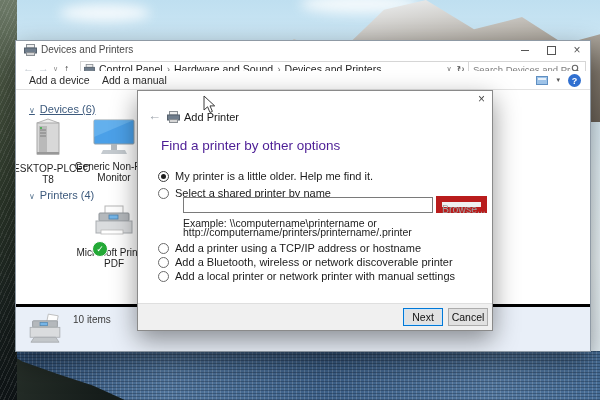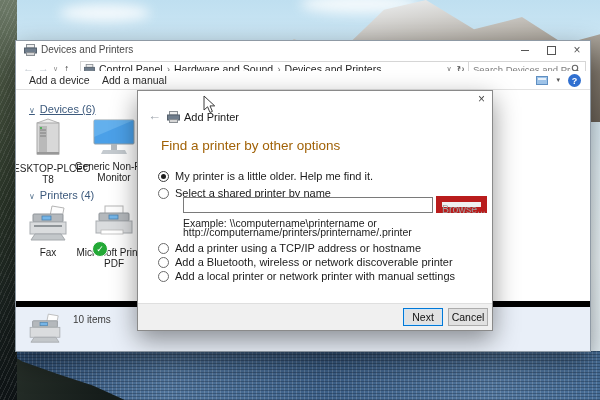--- a/index.html
+++ b/index.html
@@ -64,31 +64,31 @@
   .helpico{position:absolute;right:9px;top:3px;width:13px;height:13px;border-radius:50%;background:#2f6fd0;
            color:#fff;font-size:9px;font-weight:bold;display:flex;align-items:center;justify-content:center;}
   .content{position:absolute;left:0;top:56px;right:0;bottom:44px;background:#fff;overflow:hidden;}
   .grouphdr{position:absolute;left:13px;font-size:11px;color:#3d5a7d;white-space:nowrap;}
   .grouphdr .chev{font-size:8px;color:#56738f;margin-right:5px;}
   .tile{position:absolute;width:60px;text-align:center;}
   .tile .lbl{display:block;margin:2px 0 0 -14px;width:88px;font-size:10px;line-height:11px;color:#1e1e1e;}
   .checkbadge{position:absolute;left:8px;bottom:12px;width:14px;height:14px;border-radius:50%;
            background:#23a936;border:1.5px solid #fff;color:#fff;font-size:9px;font-weight:bold;
            display:flex;align-items:center;justify-content:center;box-sizing:content-box;}
-  .detailspane{position:absolute;left:0;bottom:0;right:0;height:44px;background:#e9eff8;border-top:6px solid #000000;}
+  .detailspane{position:absolute;left:0;bottom:0;right:0;height:44px;background:#e9eff8;border-top:3px solid #000000;}
   .dp-ico{position:absolute;left:10px;top:6px;}
   .dp-count{position:absolute;left:57px;top:7px;font-size:10px;color:#3a3a3a;}
   
   .dlg{position:absolute;left:137px;top:90px;width:356px;height:241px;background:#fff;
        border:1px solid #8a8a8a;box-sizing:border-box;box-shadow:0 9px 24px rgba(0,0,0,.42);}
   .dlg-close{position:absolute;right:7px;top:2px;font-size:12px;color:#4a4a4a;line-height:1;}
   .dlg-back{position:absolute;left:10px;top:18px;font-size:13px;color:#9fa6ad;line-height:1;}
   .dlg-appico{position:absolute;left:29px;top:20px;}
   .dlg-title{position:absolute;left:46px;top:20px;font-size:11px;color:#1a1a1a;}
-  .dlg-head{position:absolute;left:23px;top:47px;font-size:13.5px;color:#a16207;}
+  .dlg-head{position:absolute;left:23px;top:47px;font-size:13.5px;color:#4c1d95;}
   .opt{position:absolute;left:20px;right:8px;display:flex;align-items:flex-start;}
   .radio{flex:0 0 auto;width:9px;height:9px;border:1px solid #6b6b6b;border-radius:50%;margin:1px 6px 0 0;
          background:#fff;display:flex;align-items:center;justify-content:center;}
   .radio.sel{border-color:#3c3c3c;}
   .radio.sel .dot{width:5px;height:5px;border-radius:50%;background:#1f1f1f;}
   .opt .olbl{font-size:11px;color:#1b1b1b;line-height:12px;}
   .shared-input{position:absolute;left:45px;top:106px;width:242px;height:14px;border:1px solid #7a7a7a;
          font-size:10.5px;padding:0 3px;box-sizing:content-box;outline:none;background:#fff;}
   .browse-btn{position:absolute;left:298px;top:105px;width:51px;height:17px;background:#efefef;
          border:6px solid #b91c1c;color:#9f9f9f;font-size:10.5px;text-align:center;line-height:15px;box-sizing:border-box;}
@@ -200,31 +200,20 @@
           <rect x="19" y="27" width="6" height="6" fill="#b4babf"></rect>
           <polygon points="11,33 33,33 35,37 9,37" fill="#c4cacf"></polygon>
         </svg>
         <span class="lbl">Generic Non-PnP Monitor</span>
       </div>
 
       <div class="grouphdr" style="top:92px;">
         <span class="chev">∨</span><span>Printers (4)</span>
       </div>
 
-      <div class="tile" style="left:2px;top:108px;">
-        <svg width="46" height="38" viewBox="0 0 46 38">
-          <polygon points="27,1 39,3 37,13 25,11" fill="#fdfdfd" stroke="#b5b5b5" stroke-width="1"></polygon>
-          <rect x="8" y="9" width="30" height="8" rx="1" fill="#b4b8bc" stroke="#90959a" stroke-width="1"></rect>
-          <rect x="17" y="11" width="9" height="4" fill="#74b5e8" stroke="#4c82ad" stroke-width="0.8"></rect>
-          <rect x="5" y="17" width="36" height="12" fill="#dadcde" stroke="#a9adb1" stroke-width="1"></rect>
-          <rect x="9" y="20" width="28" height="2" fill="#8f9498"></rect>
-          <polygon points="10,29 36,29 40,35 6,35" fill="#c3c7ca" stroke="#a5a9ad" stroke-width="1"></polygon>
-        </svg>
-        <span class="lbl">Fax</span>
-      </div>
 
       <div class="tile" style="left:68px;top:108px;">
         <svg width="46" height="38" viewBox="0 0 46 38">
           <rect x="14" y="1" width="18" height="9" fill="#fdfdfd" stroke="#b5b5b5" stroke-width="1"></rect>
           <rect x="8" y="8" width="30" height="8" rx="1" fill="#b4b8bc" stroke="#90959a" stroke-width="1"></rect>
           <rect x="18" y="10" width="9" height="4" fill="#74b5e8" stroke="#4c82ad" stroke-width="0.8"></rect>
           <rect x="5" y="16" width="36" height="12" fill="#dadcde" stroke="#a9adb1" stroke-width="1"></rect>
           <rect x="10" y="25" width="22" height="4" fill="#fff" stroke="#b9b9b9" stroke-width="0.8"></rect>
         </svg>
         <span class="checkbadge">✓</span>

